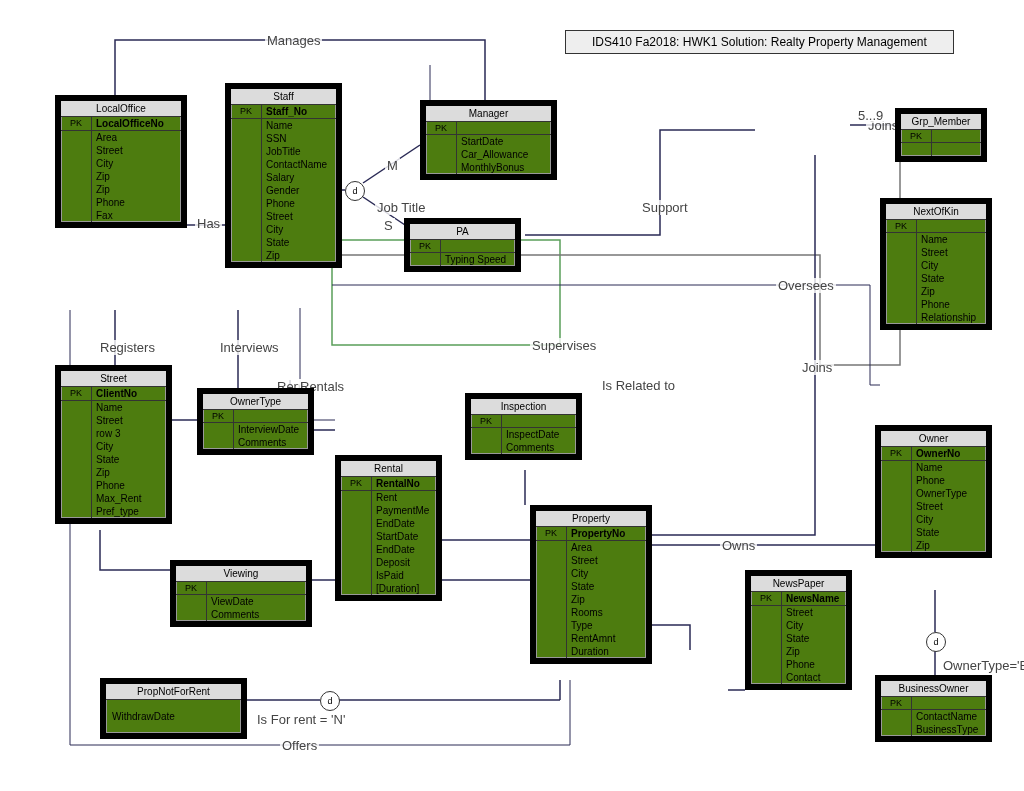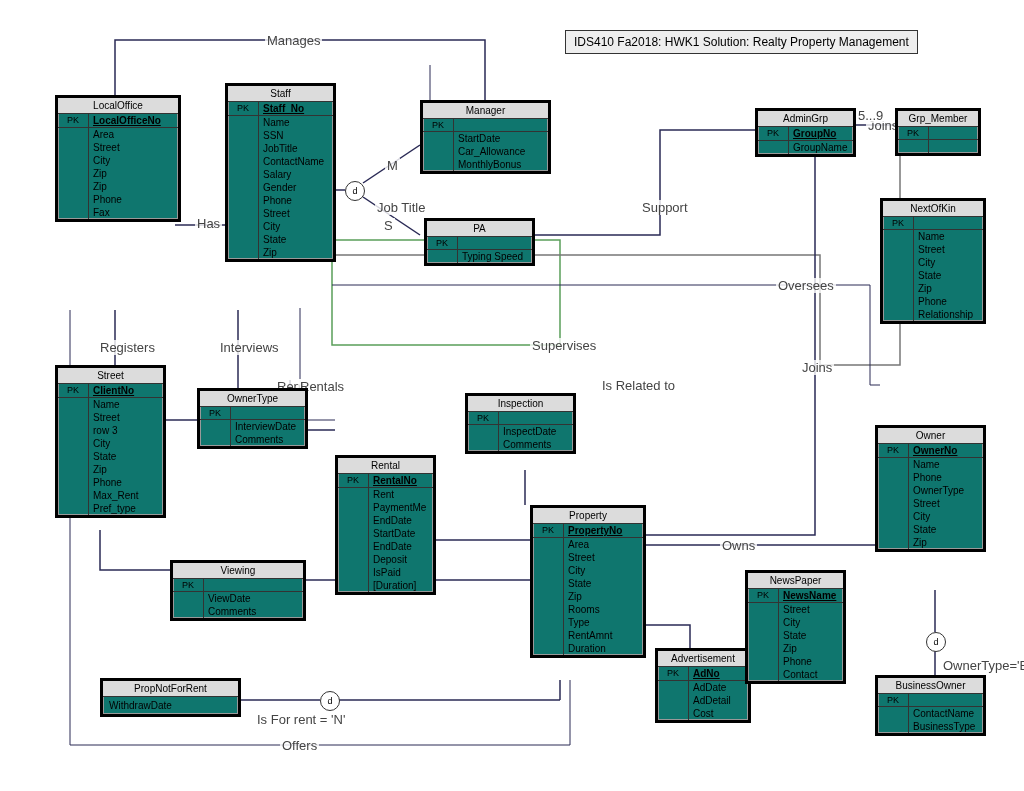--- a/index.html
+++ b/index.html
@@ -1,23 +1,23 @@
 <!DOCTYPE html>
 <html><head>
 <meta charset="utf-8">
 <style>
   html,body{margin:0;padding:0;font-family:Arial,Helvetica,sans-serif;font-size:10px;color:#000;background:#fff}
   .stage{position:relative;width:1024px;height:791px;background:#fff}
-  .title-box{position:absolute;border:1px solid #333;background:#eee;padding:4px 8px;font-size:12px}
-  .entity{position:absolute;border:3px solid #000000;background:#0f766e;box-shadow:0 0 0 1px #999 inset}
+  .title-box{position:absolute;border:1px solid #333;background:#eee;padding:4px 26px;font-size:12px}
+  .entity{position:absolute;border:6px solid #000000;background:#4d7c0f;box-shadow:0 0 0 1px #999 inset}
   .entity .hdr{background:#dcdcdc;border-bottom:1px solid #333;font-size:10px;text-align:center;padding:2px 0}
   .entity table{border-collapse:collapse;width:100%;font-size:10px}
   .entity td{padding:1px 4px;vertical-align:top}
   .entity td.pk{border-right:1px solid #333;width:22px;text-align:center;font-size:9px}
-  .entity td.key{font-weight:bold;text-decoration:underline}
+  .entity td.key{font-weight:bold;}
   .entity tr.sep td{border-top:1px solid #333}
   .d-disc{position:absolute;width:18px;height:18px;border:1px solid #333;border-radius:50%;background:#fff;font-size:9px;text-align:center;line-height:18px}
   .lbl{position:absolute;font-size:13px;color:#444;background:rgba(255,255,255,0.8);padding:0 2px}
   svg{position:absolute;left:0;top:0;width:1024px;height:791px;pointer-events:none}
   svg line,svg path{stroke:#2a2a55;stroke-width:1.5;fill:none}
   svg .thin{stroke-width:1}
   svg .green{stroke:#5a9e5a}
   svg .gray{stroke:#777}
 </style>
 </head>
@@ -223,51 +223,36 @@
             <td>Car_Allowance</td>
           </tr>
     <tr>
             <td class="pk"></td>
             <td>MonthlyBonus</td>
           </tr>
         </tbody>
       </table>
   </div>
 
-  <div class="entity" style="left:424px;top:218px;width:105px">
+  <div class="entity" style="left:404px;top:218px;width:105px">
     <div class="hdr">PA</div>
     <table>
         <tbody>
           <tr>
             <td class="pk">PK</td>
             <td></td>
           </tr>
     <tr class="sep">
             <td class="pk"></td>
             <td>Typing Speed</td>
           </tr>
         </tbody>
       </table>
   </div>
 
-  <div class="entity" style="left:755px;top:108px;width:95px">
-    <div class="hdr">AdminGrp</div>
-    <table>
-        <tbody>
-          <tr>
-            <td class="pk">PK</td>
-            <td class="key">GroupNo</td>
-          </tr>
-    <tr class="sep">
-            <td class="pk"></td>
-            <td>GroupName</td>
-          </tr>
-        </tbody>
-      </table>
-  </div>
 
   <div class="entity" style="left:895px;top:108px;width:80px">
     <div class="hdr">Grp_Member</div>
     <table>
         <tbody>
           <tr>
             <td class="pk">PK</td>
             <td></td>
           </tr>
     <tr class="sep">
@@ -491,43 +476,20 @@
             <td>RentAmnt</td>
           </tr>
     <tr>
             <td class="pk"></td>
             <td>Duration</td>
           </tr>
         </tbody>
       </table>
   </div>
 
-  <div class="entity" style="left:655px;top:648px;width:90px">
-    <div class="hdr">Advertisement</div>
-    <table>
-        <tbody>
-          <tr>
-            <td class="pk">PK</td>
-            <td class="key">AdNo</td>
-          </tr>
-    <tr class="sep">
-            <td class="pk"></td>
-            <td>AdDate</td>
-          </tr>
-    <tr>
-            <td class="pk"></td>
-            <td>AdDetail</td>
-          </tr>
-    <tr>
-            <td class="pk"></td>
-            <td>Cost</td>
-          </tr>
-        </tbody>
-      </table>
-  </div>
 
   <div class="entity" style="left:745px;top:570px;width:95px">
     <div class="hdr">NewsPaper</div>
     <table>
         <tbody>
           <tr>
             <td class="pk">PK</td>
             <td class="key">NewsName</td>
           </tr>
     <tr class="sep">
@@ -636,19 +598,19 @@
           </tr>
         </tbody>
       </table>
   </div>
 
   <div class="entity" style="left:100px;top:678px;width:135px">
     <div class="hdr">PropNotForRent</div>
     <table>
         <tbody>
           <tr>
-            <td colspan="2" style="padding:3px 6px">WithdrawDate</td>
+            <td colspan="2" style="padding:11px 6px">WithdrawDate</td>
           </tr>
         </tbody>
       </table>
   </div>
 
 </div>
 
 </body></html>

